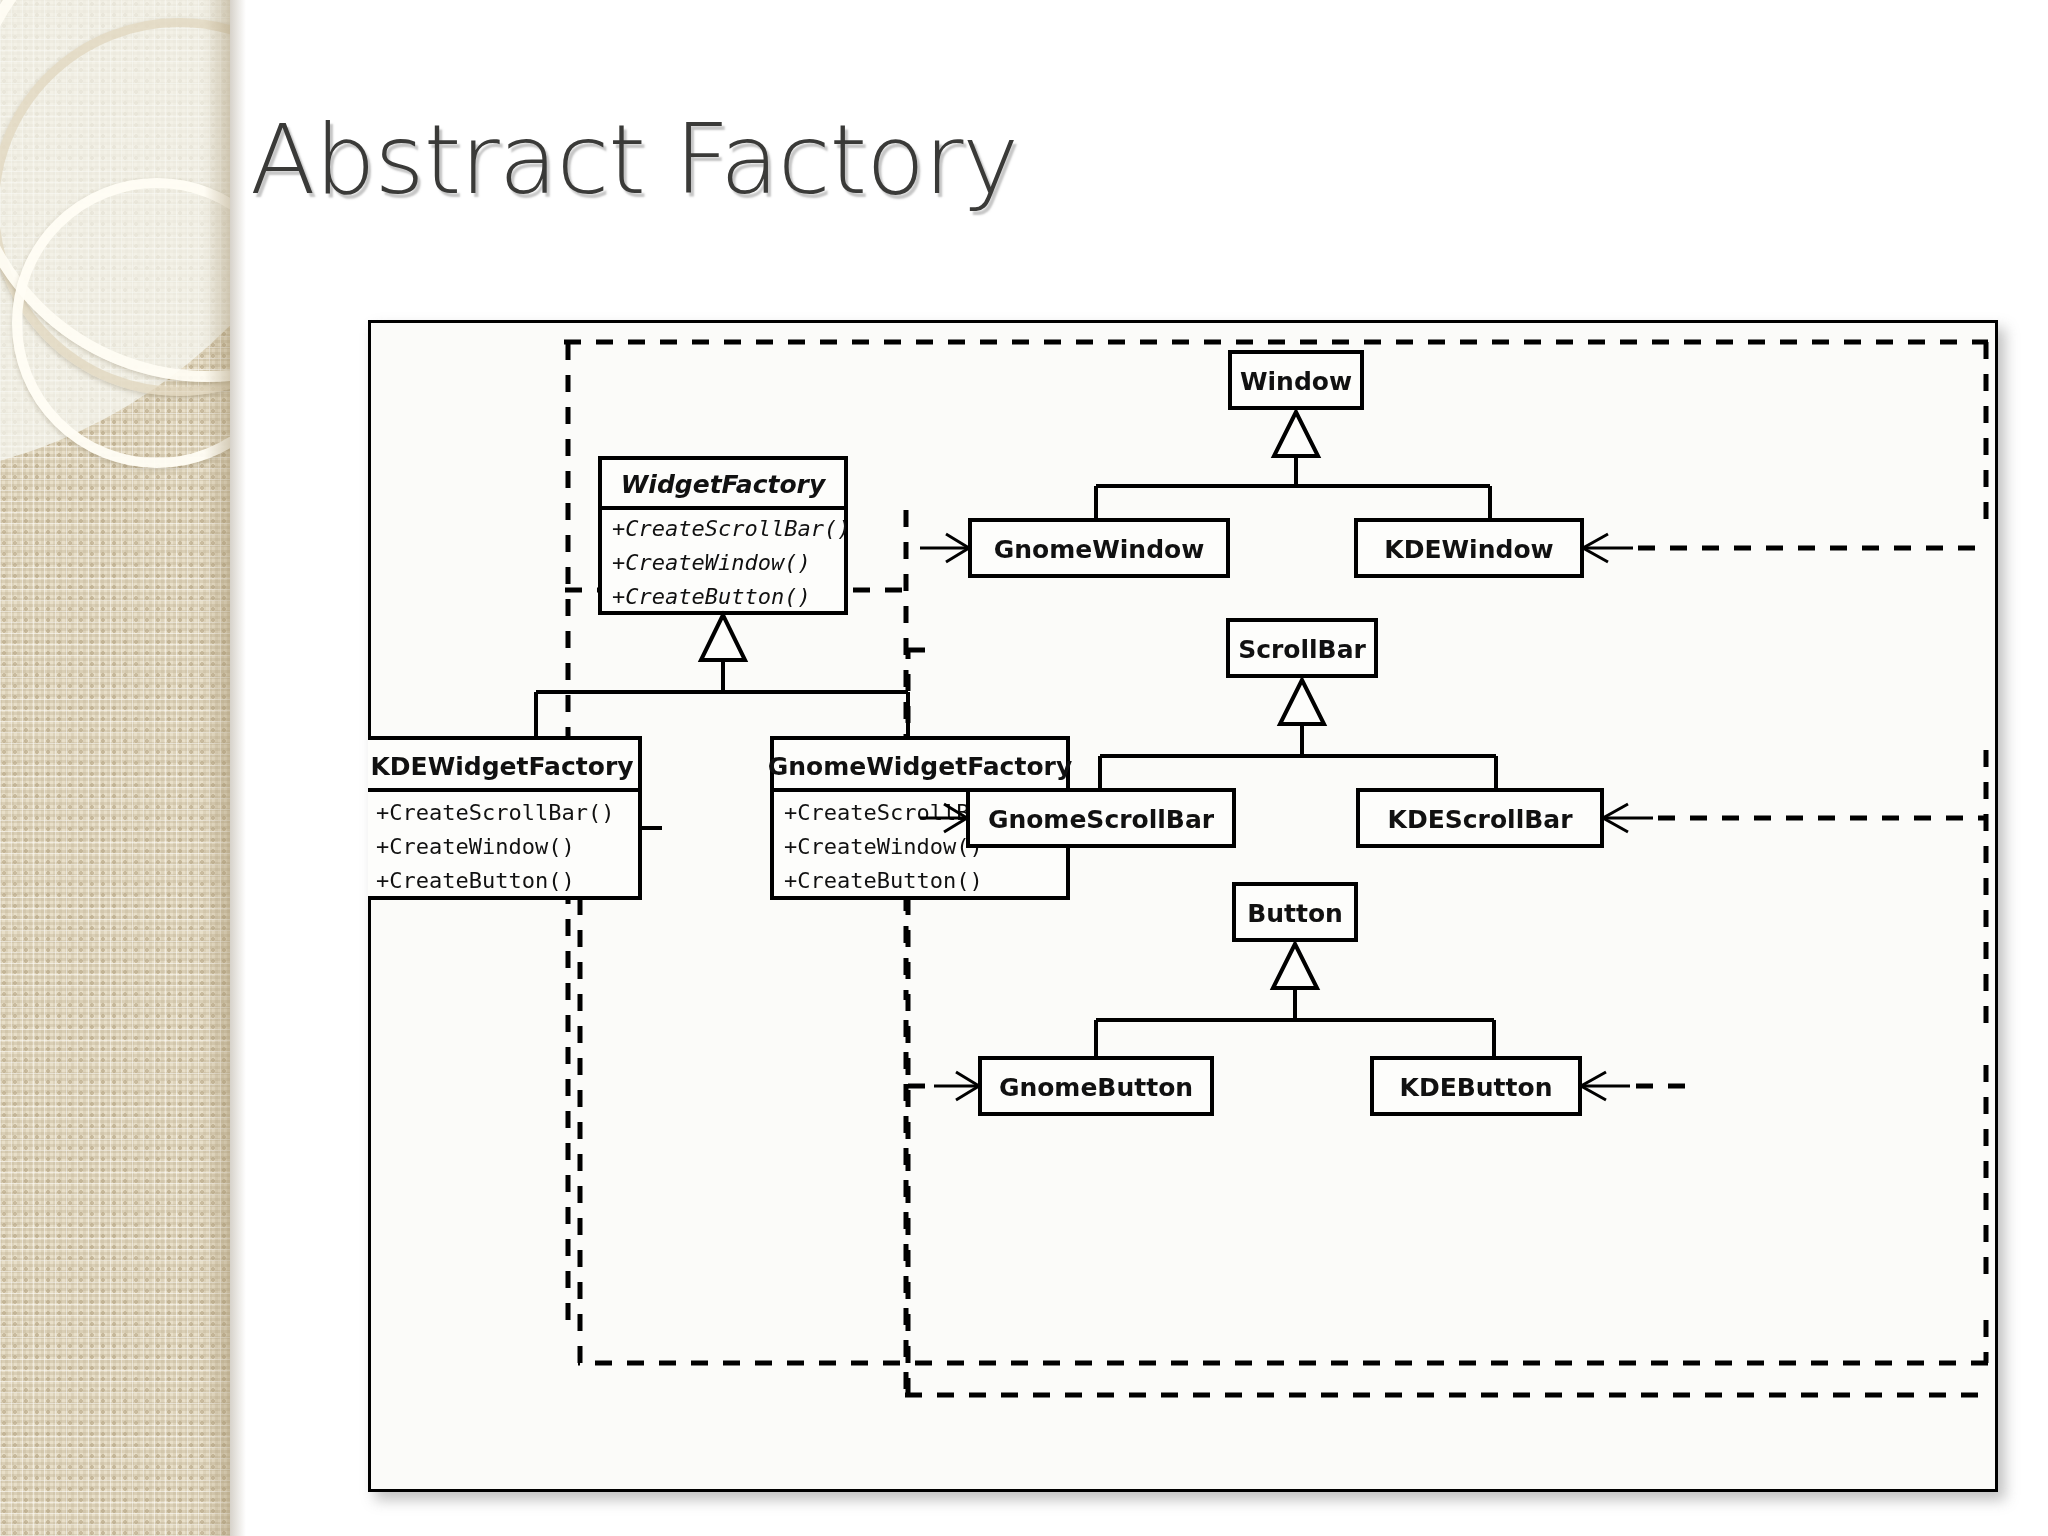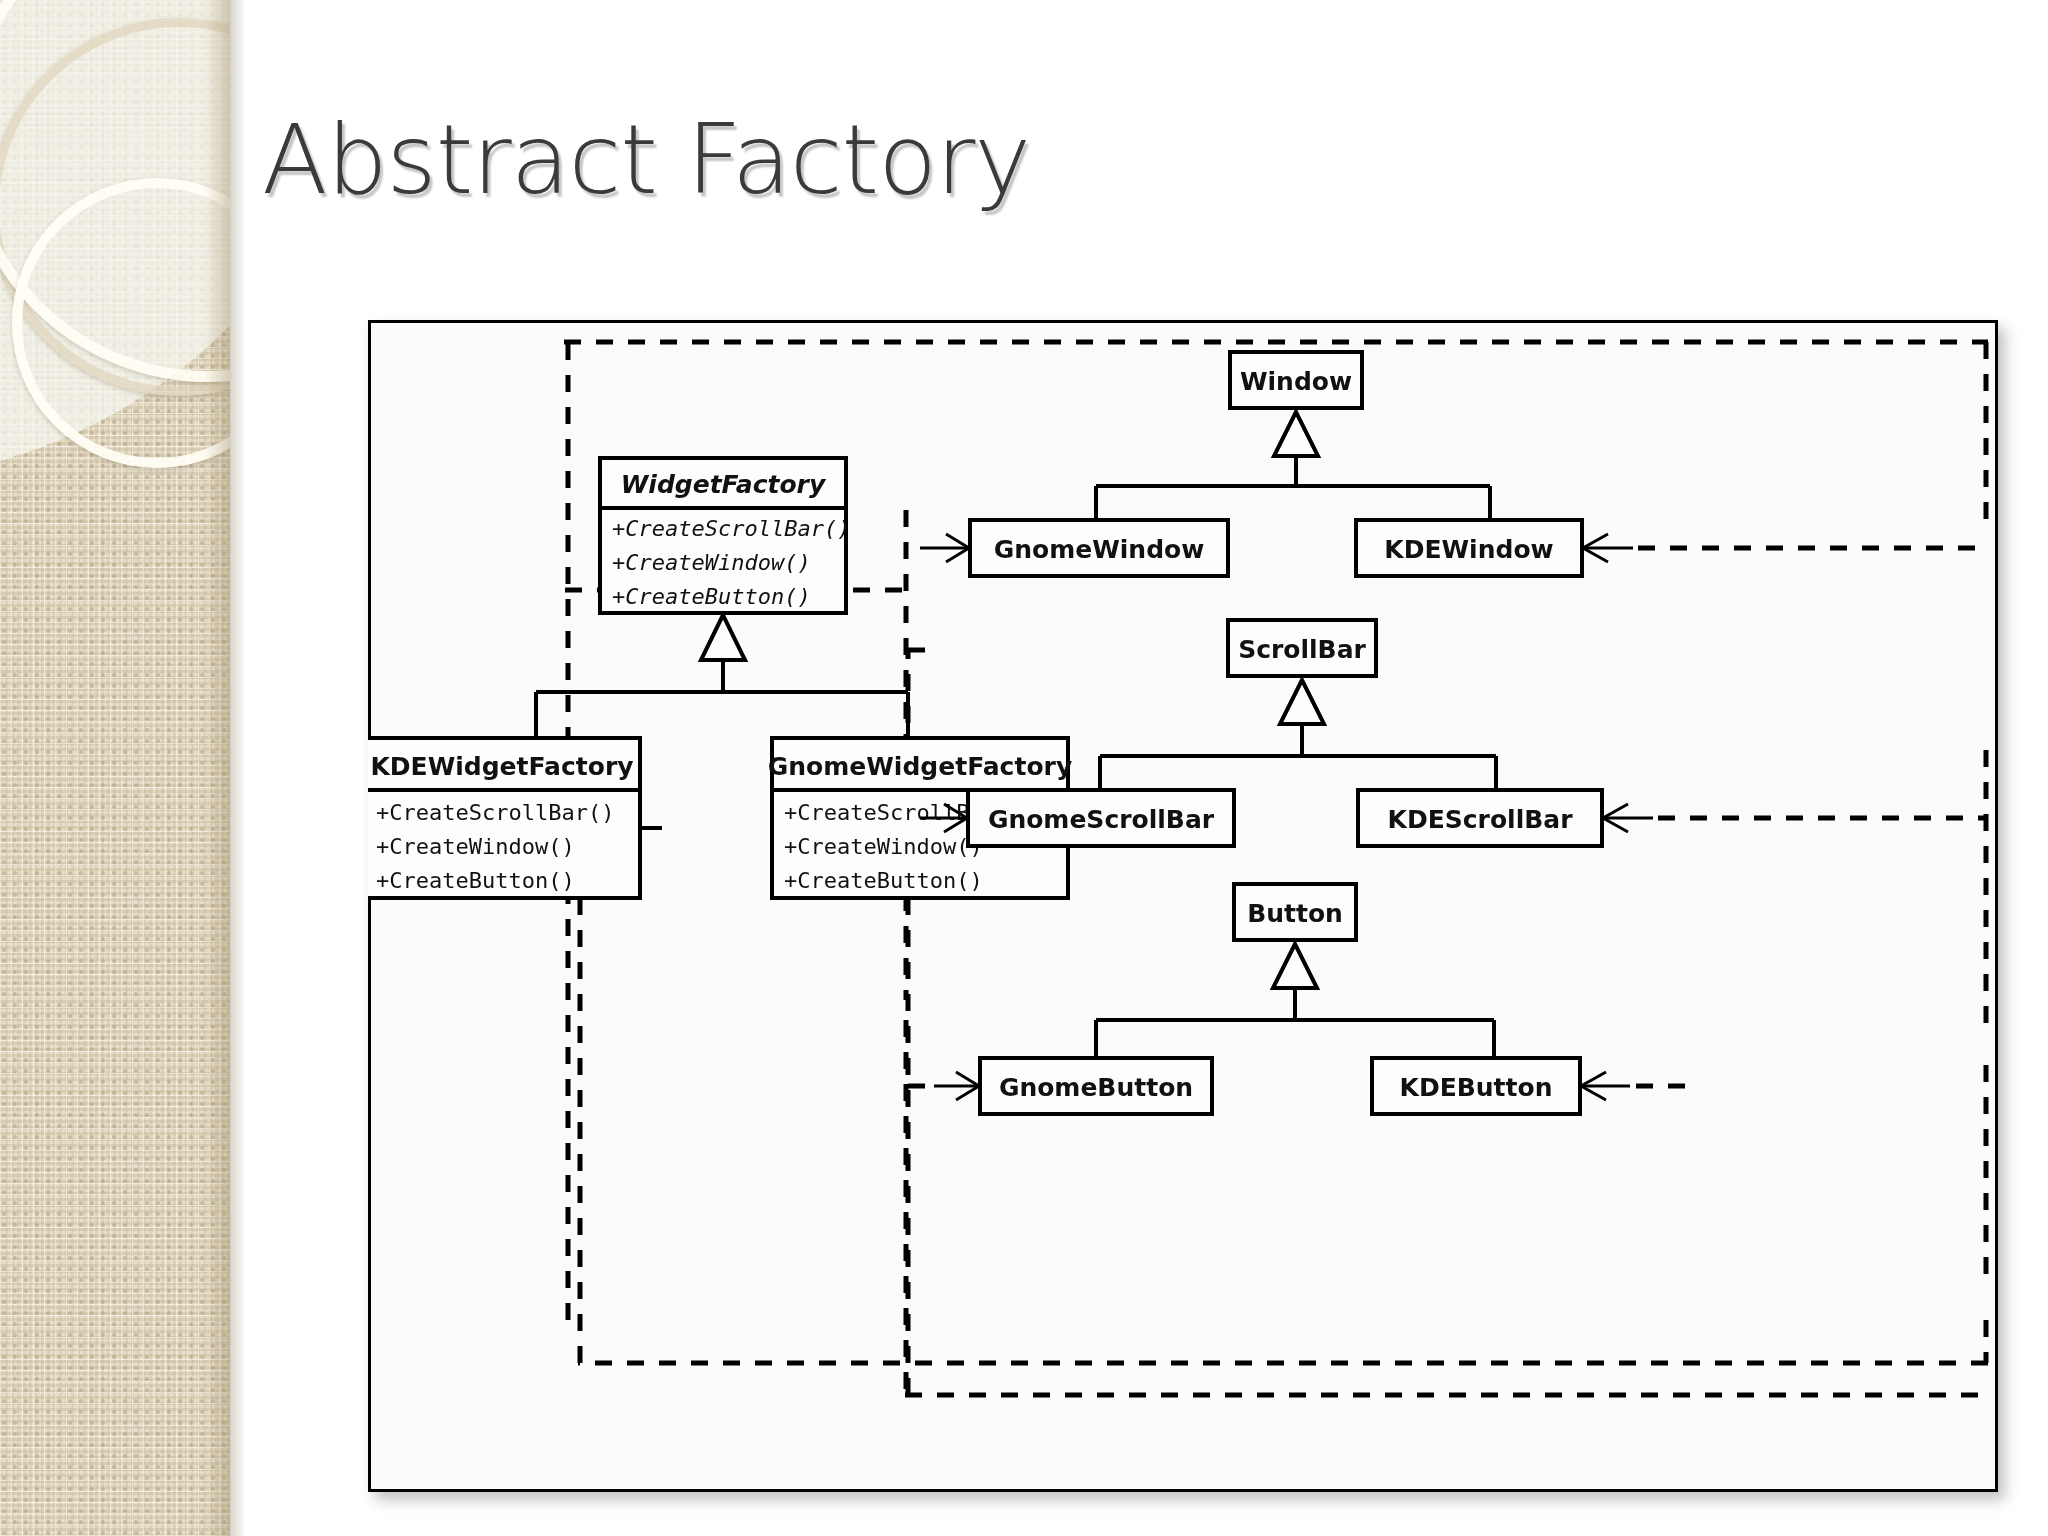--- a/index.html
+++ b/index.html
@@ -54,21 +54,21 @@
     position:absolute;right:0;top:0;width:26px;height:100%;
     background:linear-gradient(90deg, rgba(170,152,115,0) 0%, rgba(160,142,106,.42) 100%);
   }
   #sidebar-edge{
     position:absolute;left:230px;top:0;width:16px;height:1536px;
     background:linear-gradient(90deg, rgba(120,105,78,.30) 0%, rgba(120,105,78,0) 100%);
   }
 
   
   #title{
-    position:absolute;left:262px;top:104px;
+    position:absolute;left:250px;top:104px;
     font-family:"DejaVu Sans", sans-serif;
     font-size:96px;font-weight:300;letter-spacing:-1px;
     color:#3a3a38;white-space:nowrap;
     text-shadow:3px 4px 2px rgba(150,150,150,.55);
   }
 
   
   #diagram{
     position:absolute;left:368px;top:320px;width:1630px;height:1172px;
     background:#fbfbf9;

